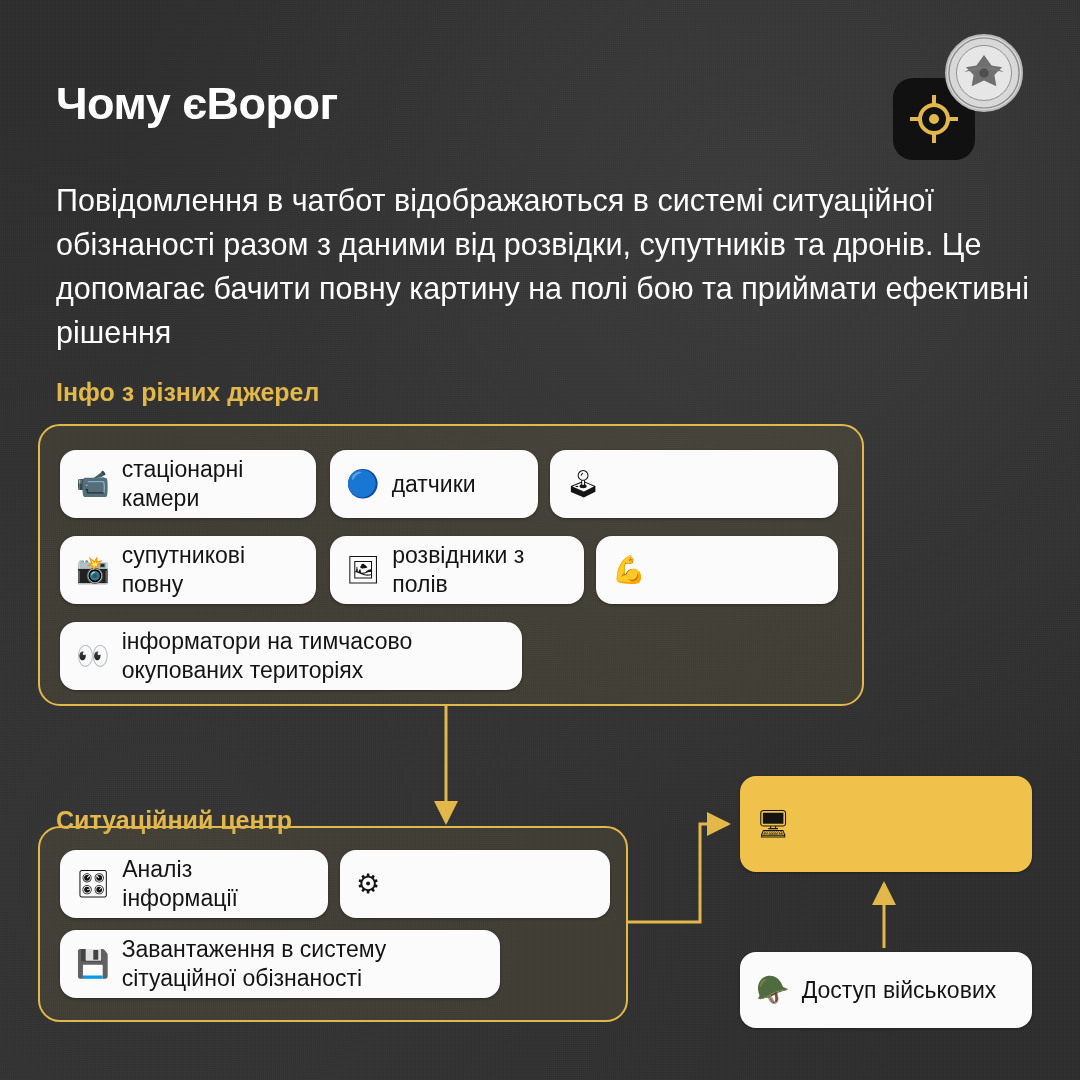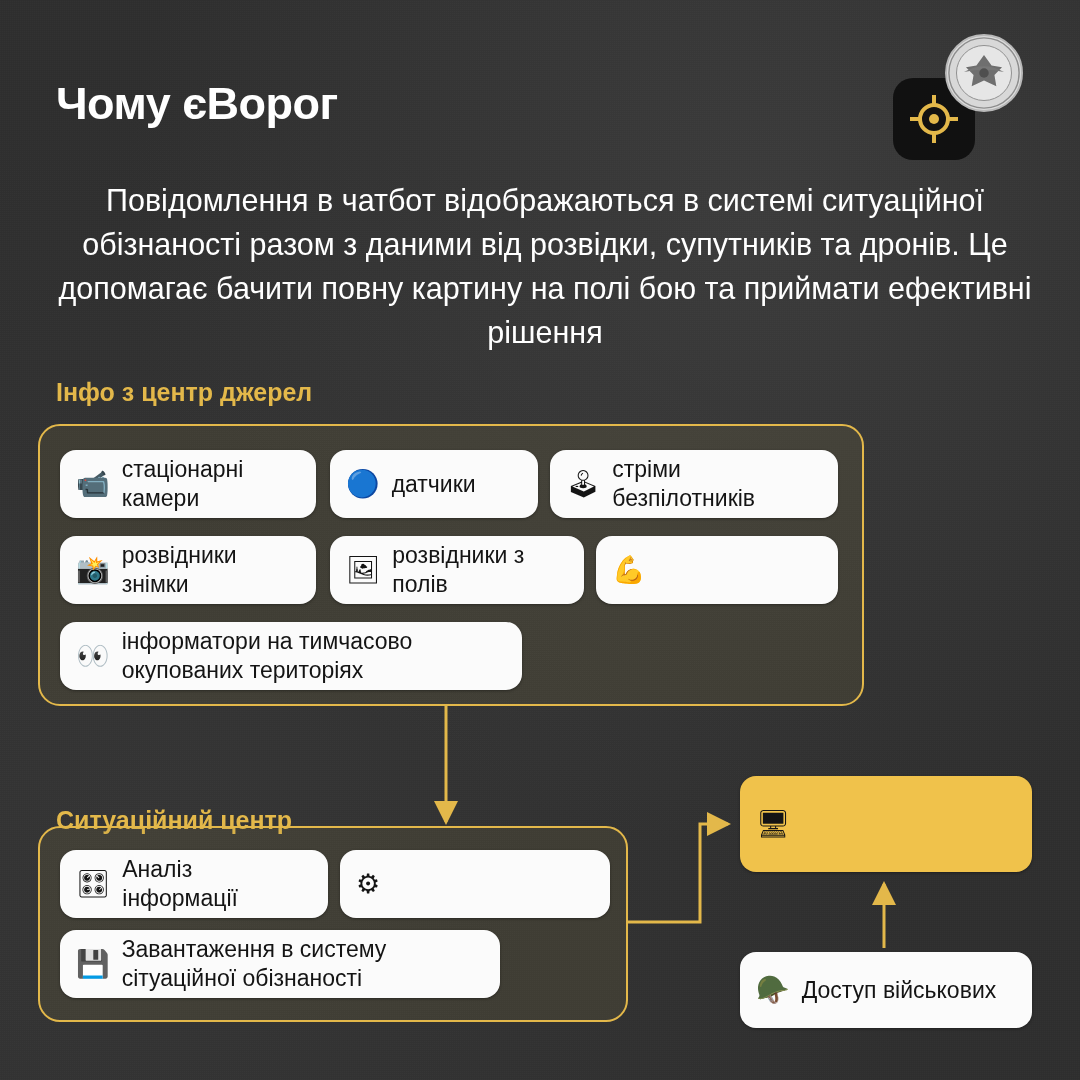--- a/index.html
+++ b/index.html
@@ -44,21 +44,21 @@
   }
 
   .intro {
     position: absolute;
     left: 56px;
     top: 178px;
     width: 978px;
     font-size: 30.5px;
     line-height: 44px;
     color: #ffffff;
-    text-align: center;
+    text-align: left;
   }
 
   
   .logo-app {
     position: absolute;
     left: 893px;
     top: 78px;
     width: 82px;
     height: 82px;
     border-radius: 20px;
@@ -174,41 +174,40 @@
       </marker>
     </defs>
 
     <path d="M446,706 L446,822" stroke="#e3b84a" stroke-width="3" fill="none" marker-end="url(#ah)"></path>
 
     <path d="M628,922 L700,922 L700,824 L728,824" stroke="#e3b84a" stroke-width="3" fill="none" marker-end="url(#ah)"></path>
 
     <path d="M884,948 L884,884" stroke="#e3b84a" stroke-width="3" fill="none" marker-end="url(#ah)"></path>
   </svg>
 
-  <div class="section-label label-sources">Інфо з центр джерел</div>
+  <div class="section-label label-sources">Інфо з різних джерел</div>
   <div class="group-box box-sources"></div>
 
   <div class="chip" style="left:60px; top:450px; width:256px; height:68px;">
     <span class="emoji">📹</span>
     <span class="txt">стаціонарні камери</span>
   </div>
 
   <div class="chip" style="left:330px; top:450px; width:208px; height:68px;">
     <span class="emoji">🔵</span>
     <span class="txt">датчики</span>
   </div>
 
   <div class="chip" style="left:550px; top:450px; width:288px; height:68px;">
     <span class="emoji">🕹</span>
-    <span class="txt">стріми безпілотників</span>
   </div>
 
   <div class="chip" style="left:60px; top:536px; width:256px; height:68px;">
     <span class="emoji">📸</span>
-    <span class="txt">розвідники знімки</span>
+    <span class="txt">супутникові повну</span>
   </div>
 
   <div class="chip" style="left:330px; top:536px; width:254px; height:68px;">
     <span class="emoji">🖼</span>
     <span class="txt">розвідники з полів</span>
   </div>
 
   <div class="chip" style="left:596px; top:536px; width:242px; height:68px;">
     <span class="emoji">💪</span>
   </div>

